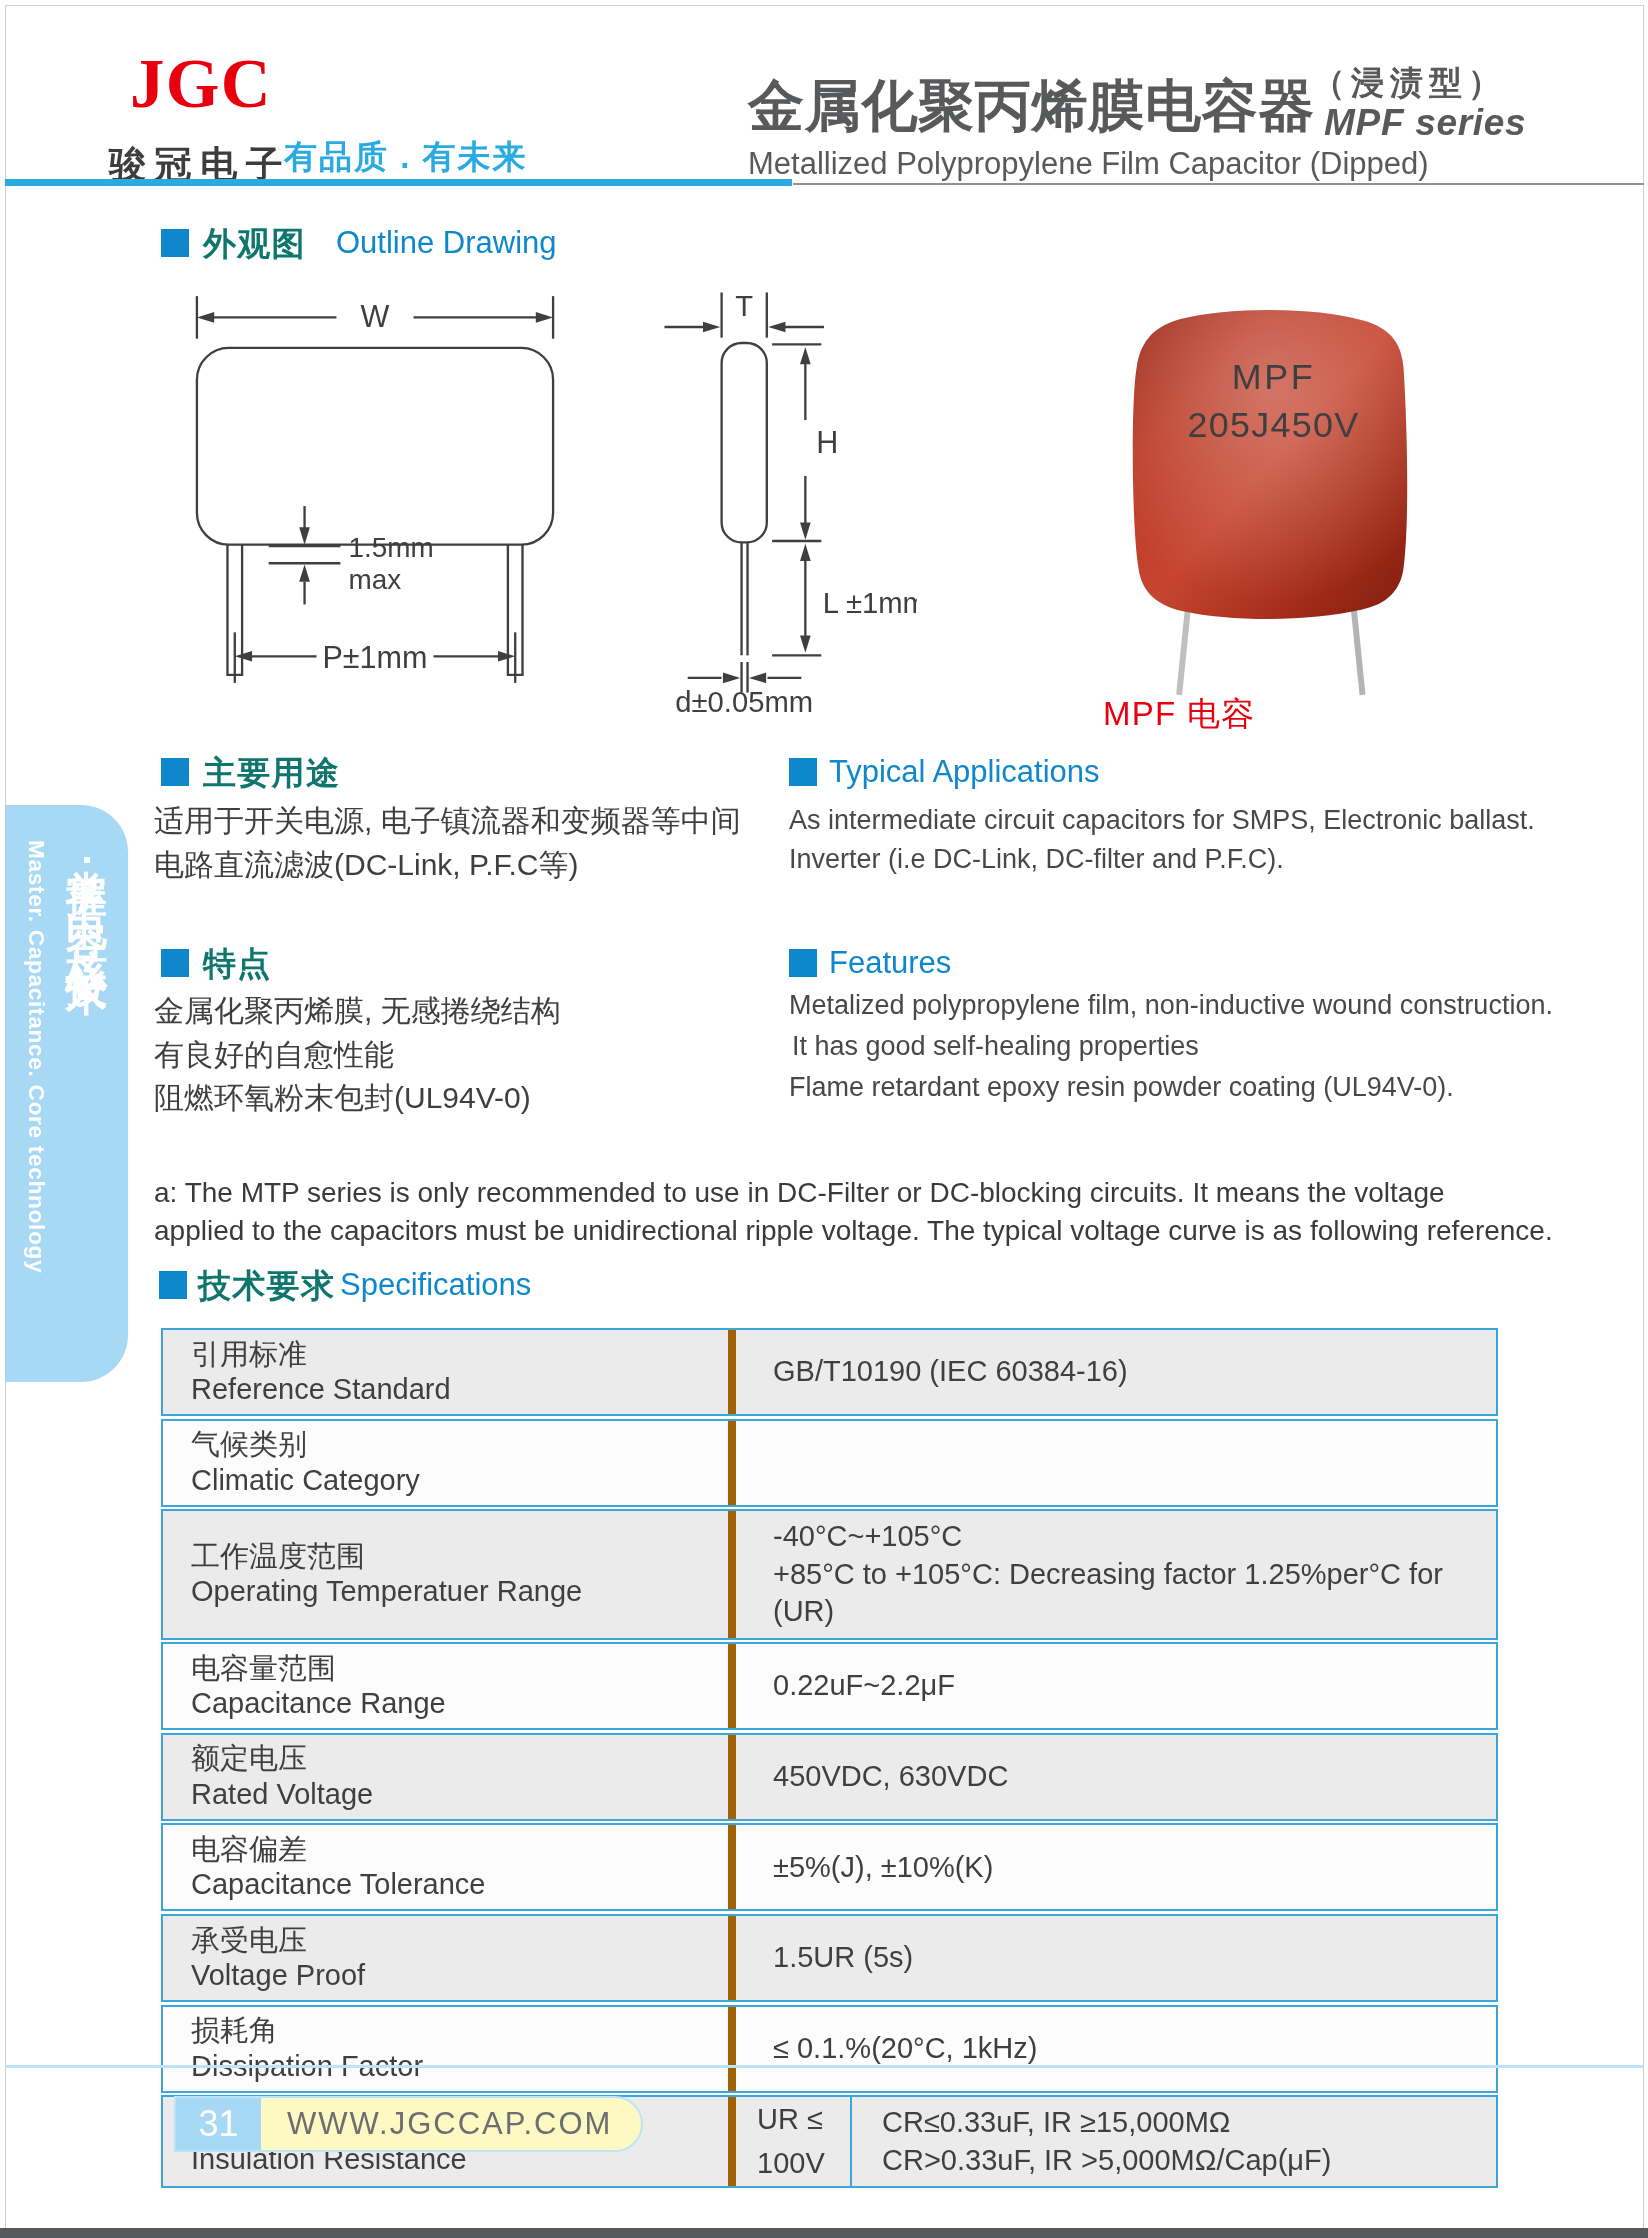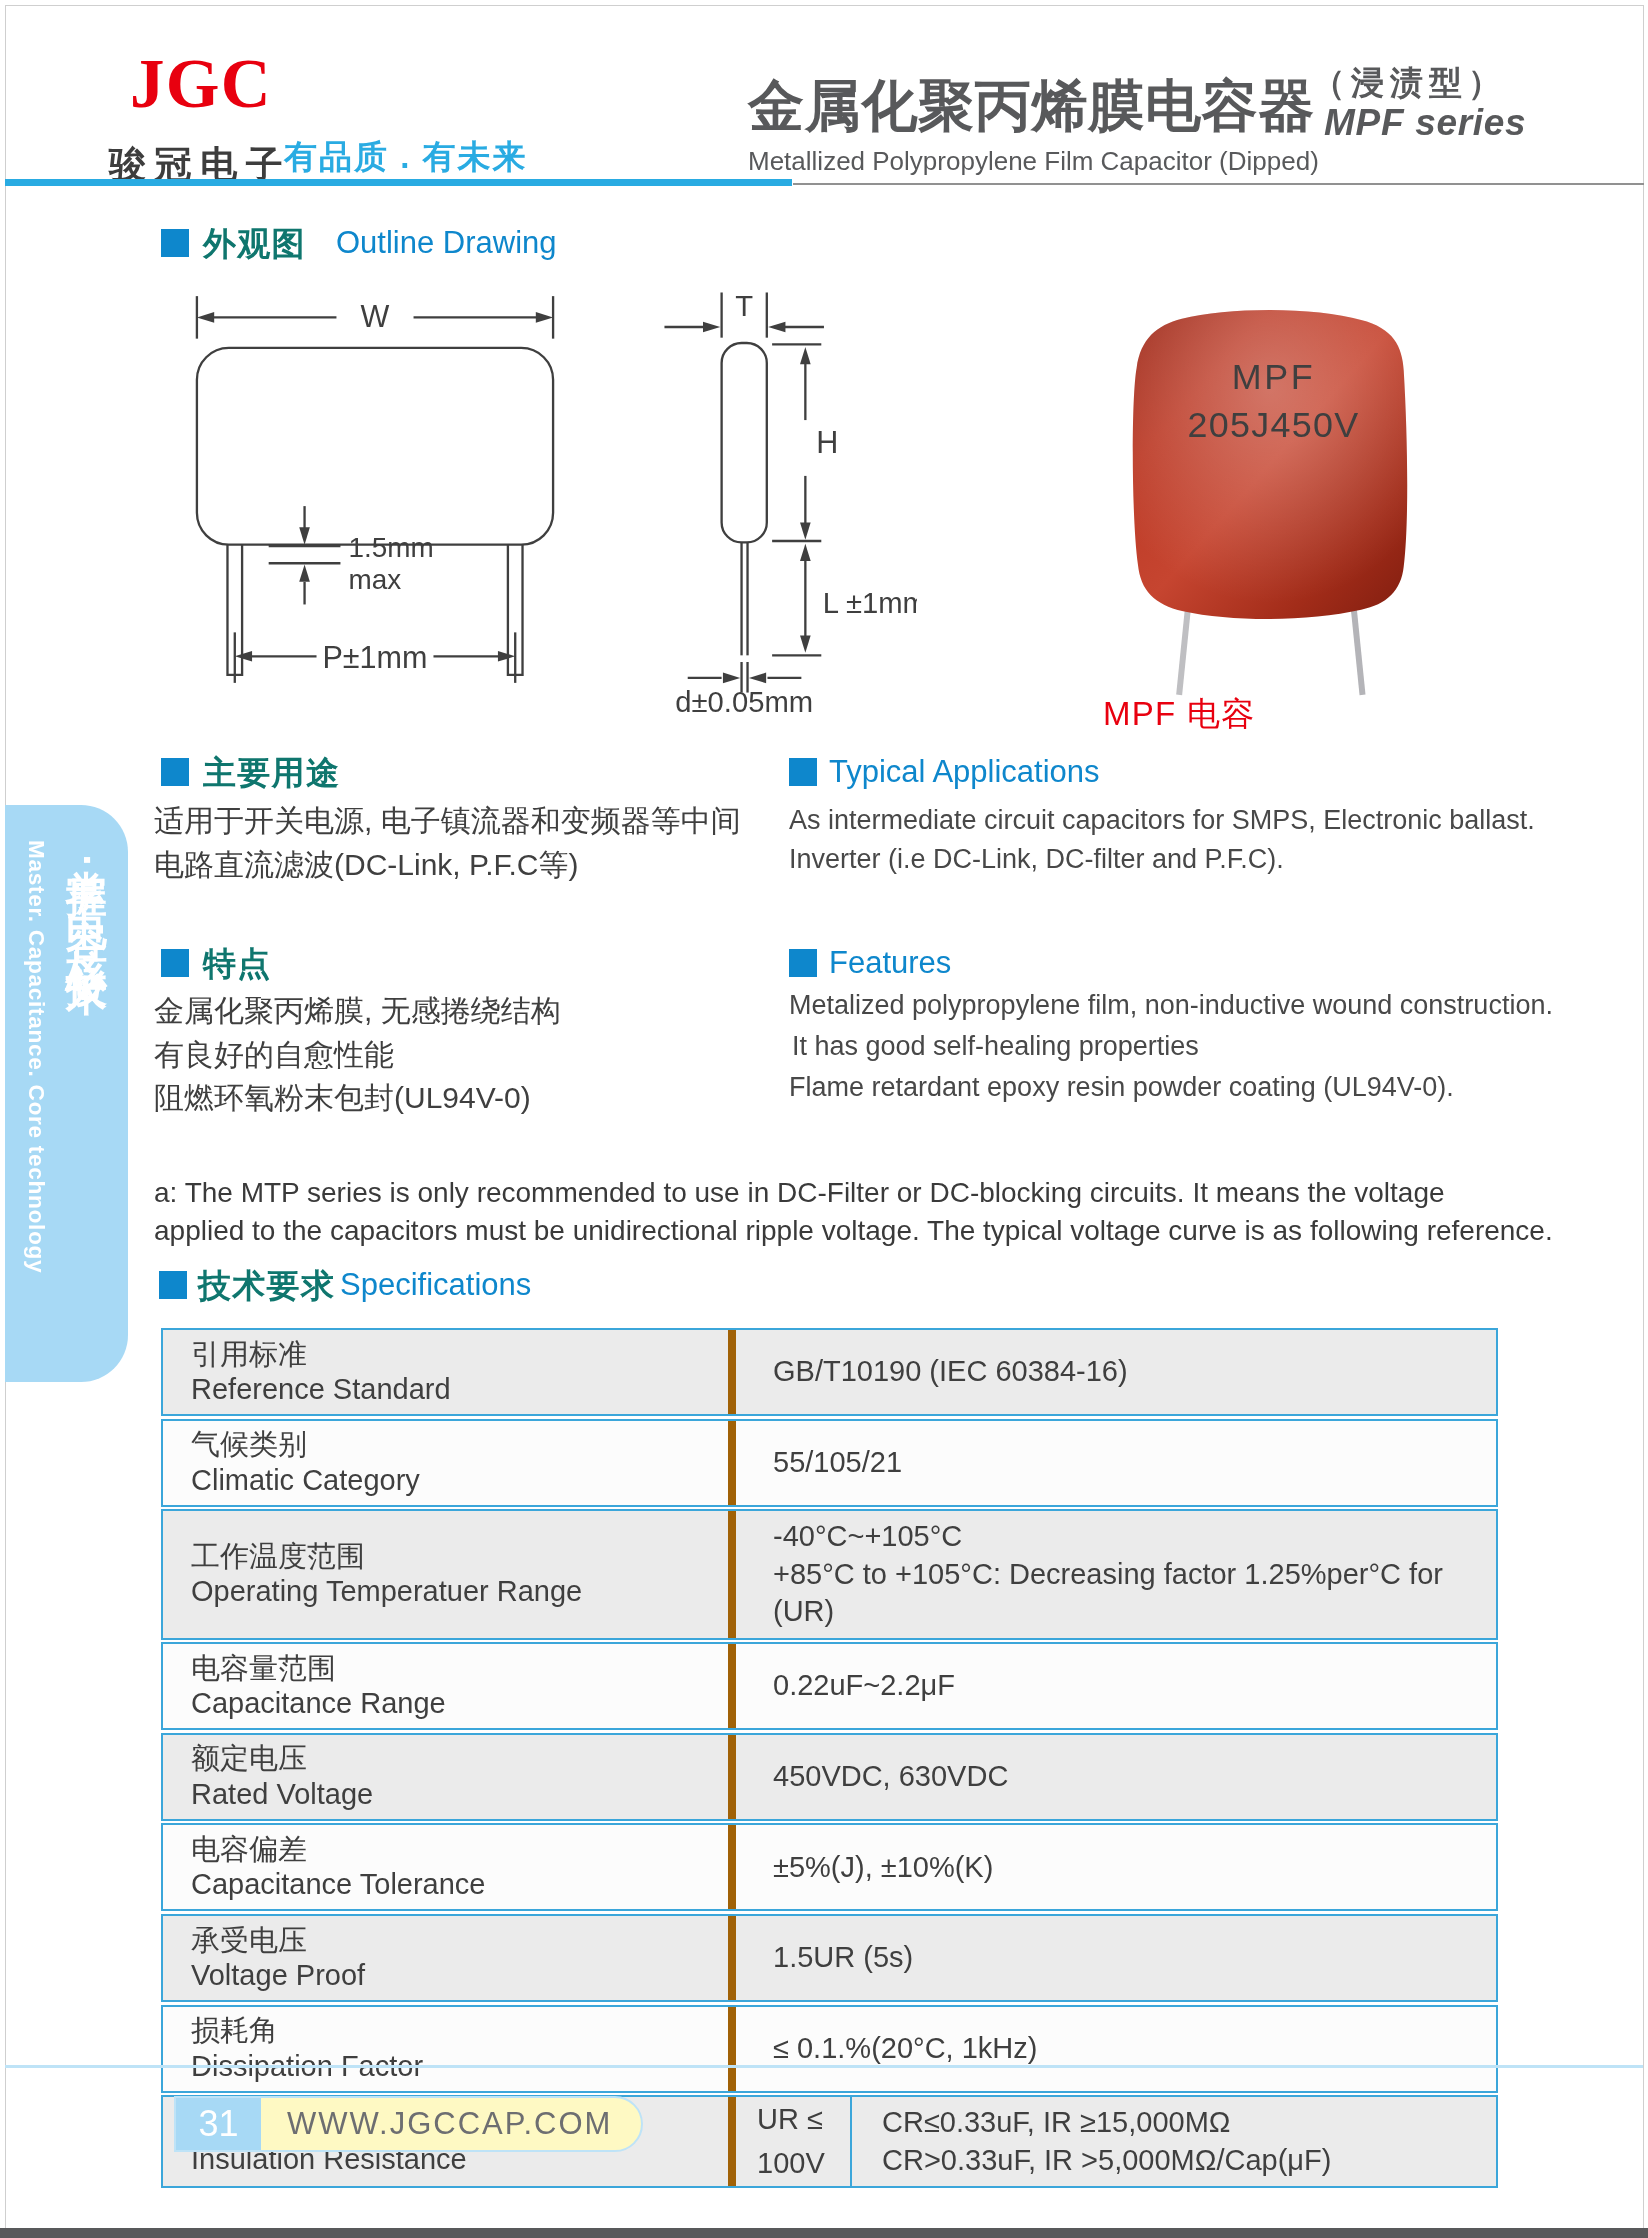--- a/index.html
+++ b/index.html
@@ -13,21 +13,21 @@
   .footer-bar{position:absolute;left:0;bottom:0;width:1649px;height:10.6px;background:#58595B;}
   
   .logo{left:130px;top:45px;font-family:"Liberation Serif", serif;font-weight:bold;font-size:69px;color:#E8000F;letter-spacing:1.3px;}
   .company{left:85px;top:140px;font-size:37px;color:#3d3d3d;font-weight:600;letter-spacing:8.6px;margin-left:24px;}
   .slogan{left:284px;top:135px;font-size:33px;font-weight:bold;color:#29ABE2;letter-spacing:2px;}
   .cyan-bar{left:5.3px;top:179px;width:787px;height:6.6px;background:#29ABE2;}
   .header-rule{left:793px;top:183px;width:851px;height:2px;background:#919191;}
   .title-cn{left:748px;top:69px;font-size:56px;font-weight:bold;color:#58595B;letter-spacing:0.7px;}
   .title-paren{left:1312px;top:61px;font-size:33px;font-weight:bold;color:#58595B;letter-spacing:6px;}
   .title-series{left:1324px;top:102px;font-size:37px;font-weight:bold;font-style:italic;color:#58595B;letter-spacing:0.7px;}
-  .title-en{left:748px;top:146px;font-size:26px;color:#58595B;}
+  .title-en{left:748px;top:146px;font-size:31px;color:#58595B;}
   
   .sec-square{width:28px;height:28px;background:#0E87CC;}
   .h-cn{font-size:33px;font-weight:bold;color:#0f766e;letter-spacing:1.3px;}
   .h-en{font-size:31px;color:#0E87CC;}
   
   .cn-text{font-size:30px;color:#3f3f3f;}
   .en-text{font-size:27px;color:#484848;}
   .note-text{font-size:28px;color:#3a3a3a;}
   
   .cap-caption{left:1103px;top:692px;font-size:33px;color:#E8000F;letter-spacing:1.3px;}
@@ -201,23 +201,20 @@
       </div>
     <div class="spec-value">
         <span>GB/T10190 (IEC 60384-16)</span>
       </div>
   </div>
   <div class="spec-row">
     <div class="spec-label">
         <span>气候类别</span>
         <span>Climatic Category</span>
       </div>
-    <div class="spec-value">
-        <span>55/105/21</span>
-      </div>
   </div>
   <div class="spec-row gray">
     <div class="spec-label">
         <span>工作温度范围</span>
         <span>Operating Temperatuer Range</span>
       </div>
     <div class="spec-value">
         <span>-40°C~+105°C</span>
         <span>+85°C to +105°C: Decreasing factor 1.25%per°C for (UR)</span>
       </div>

